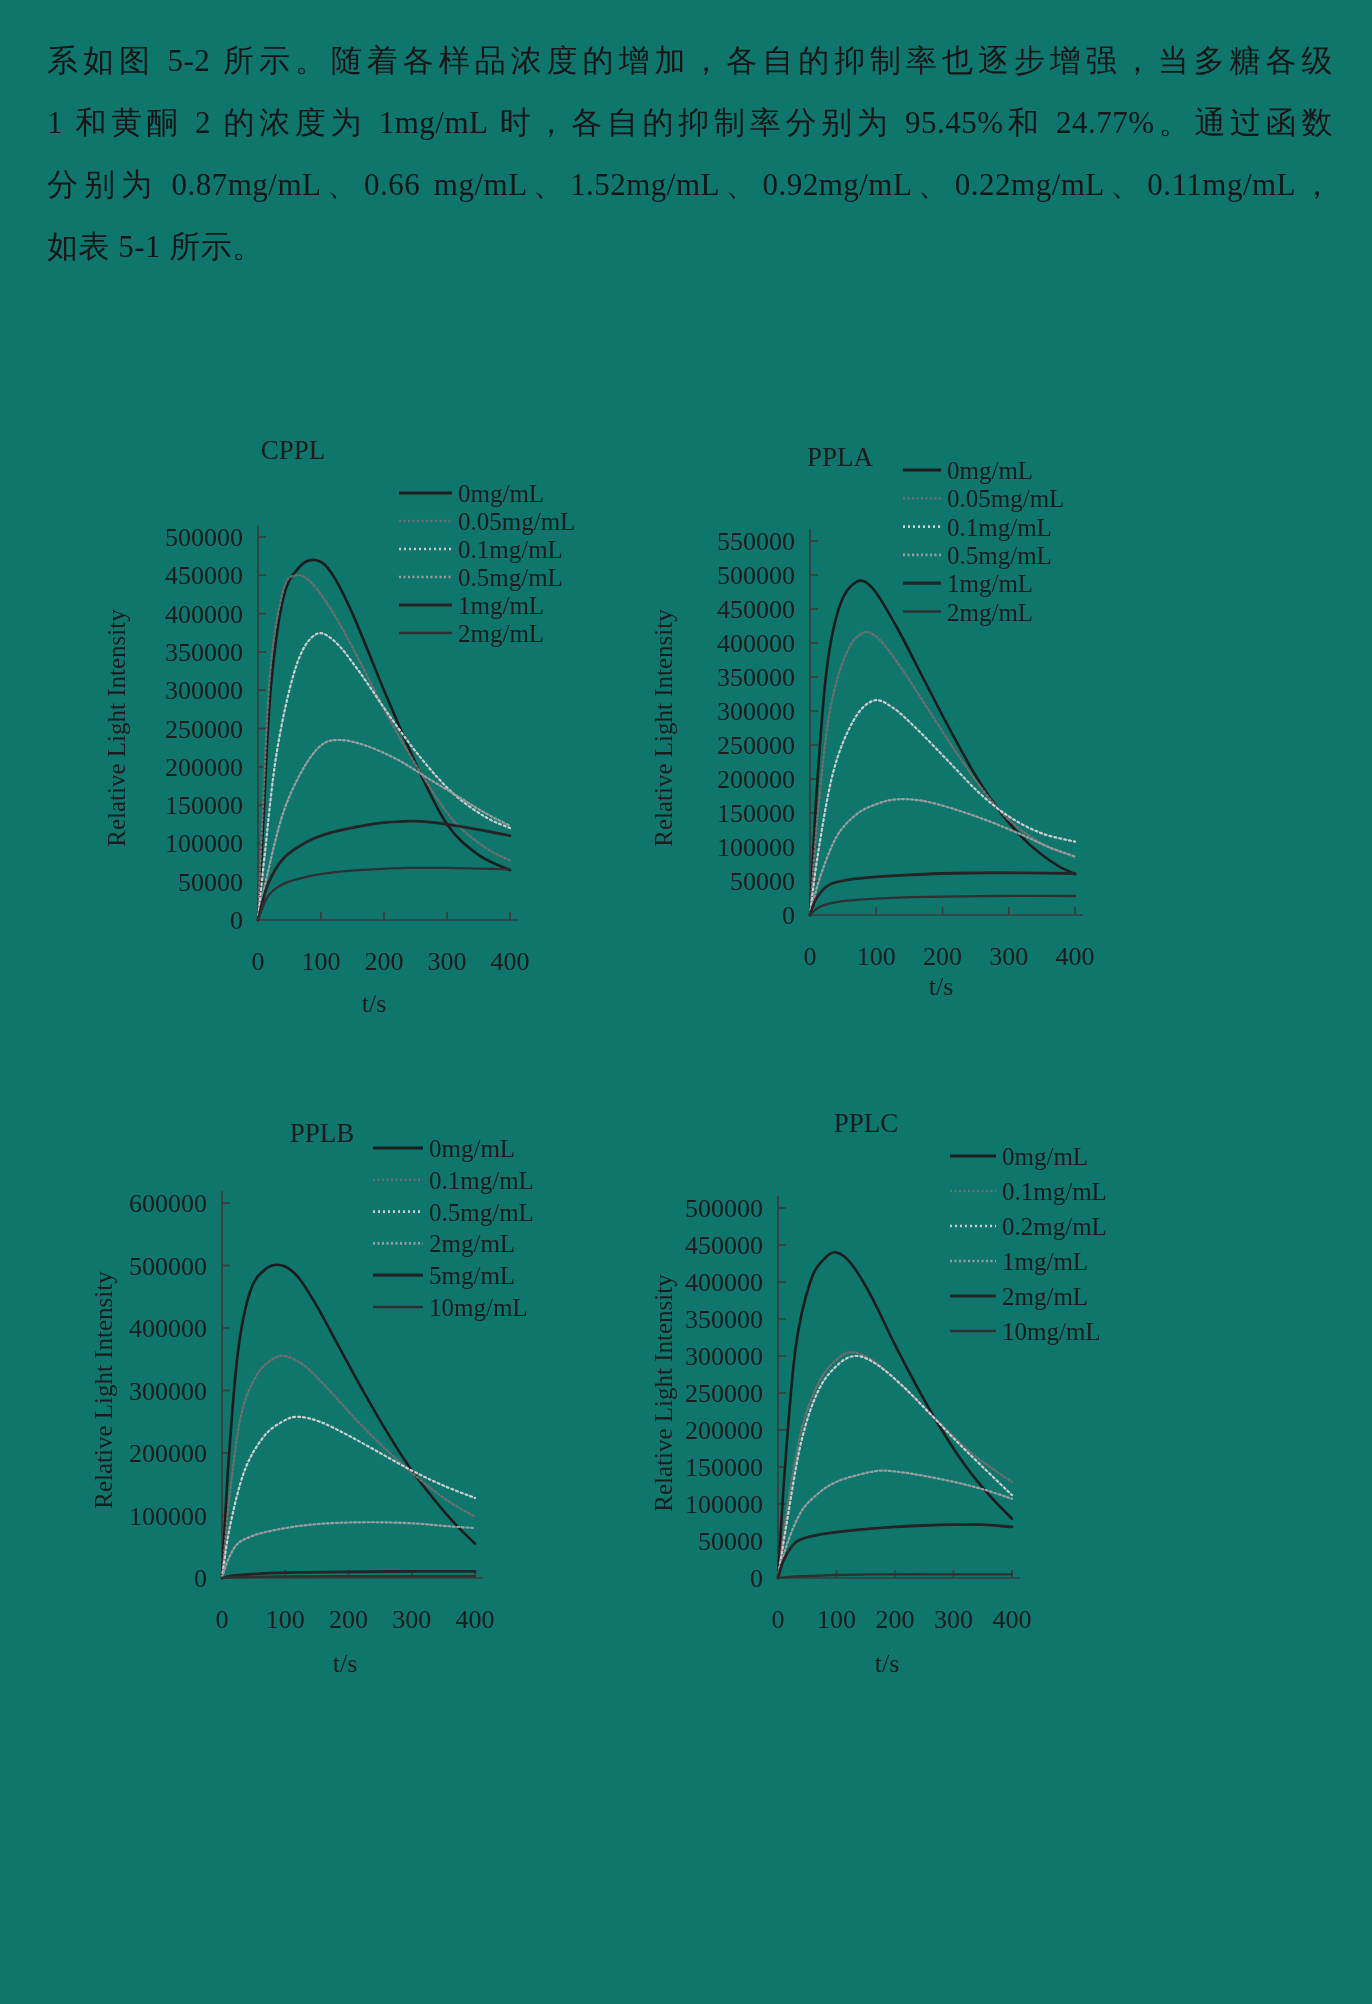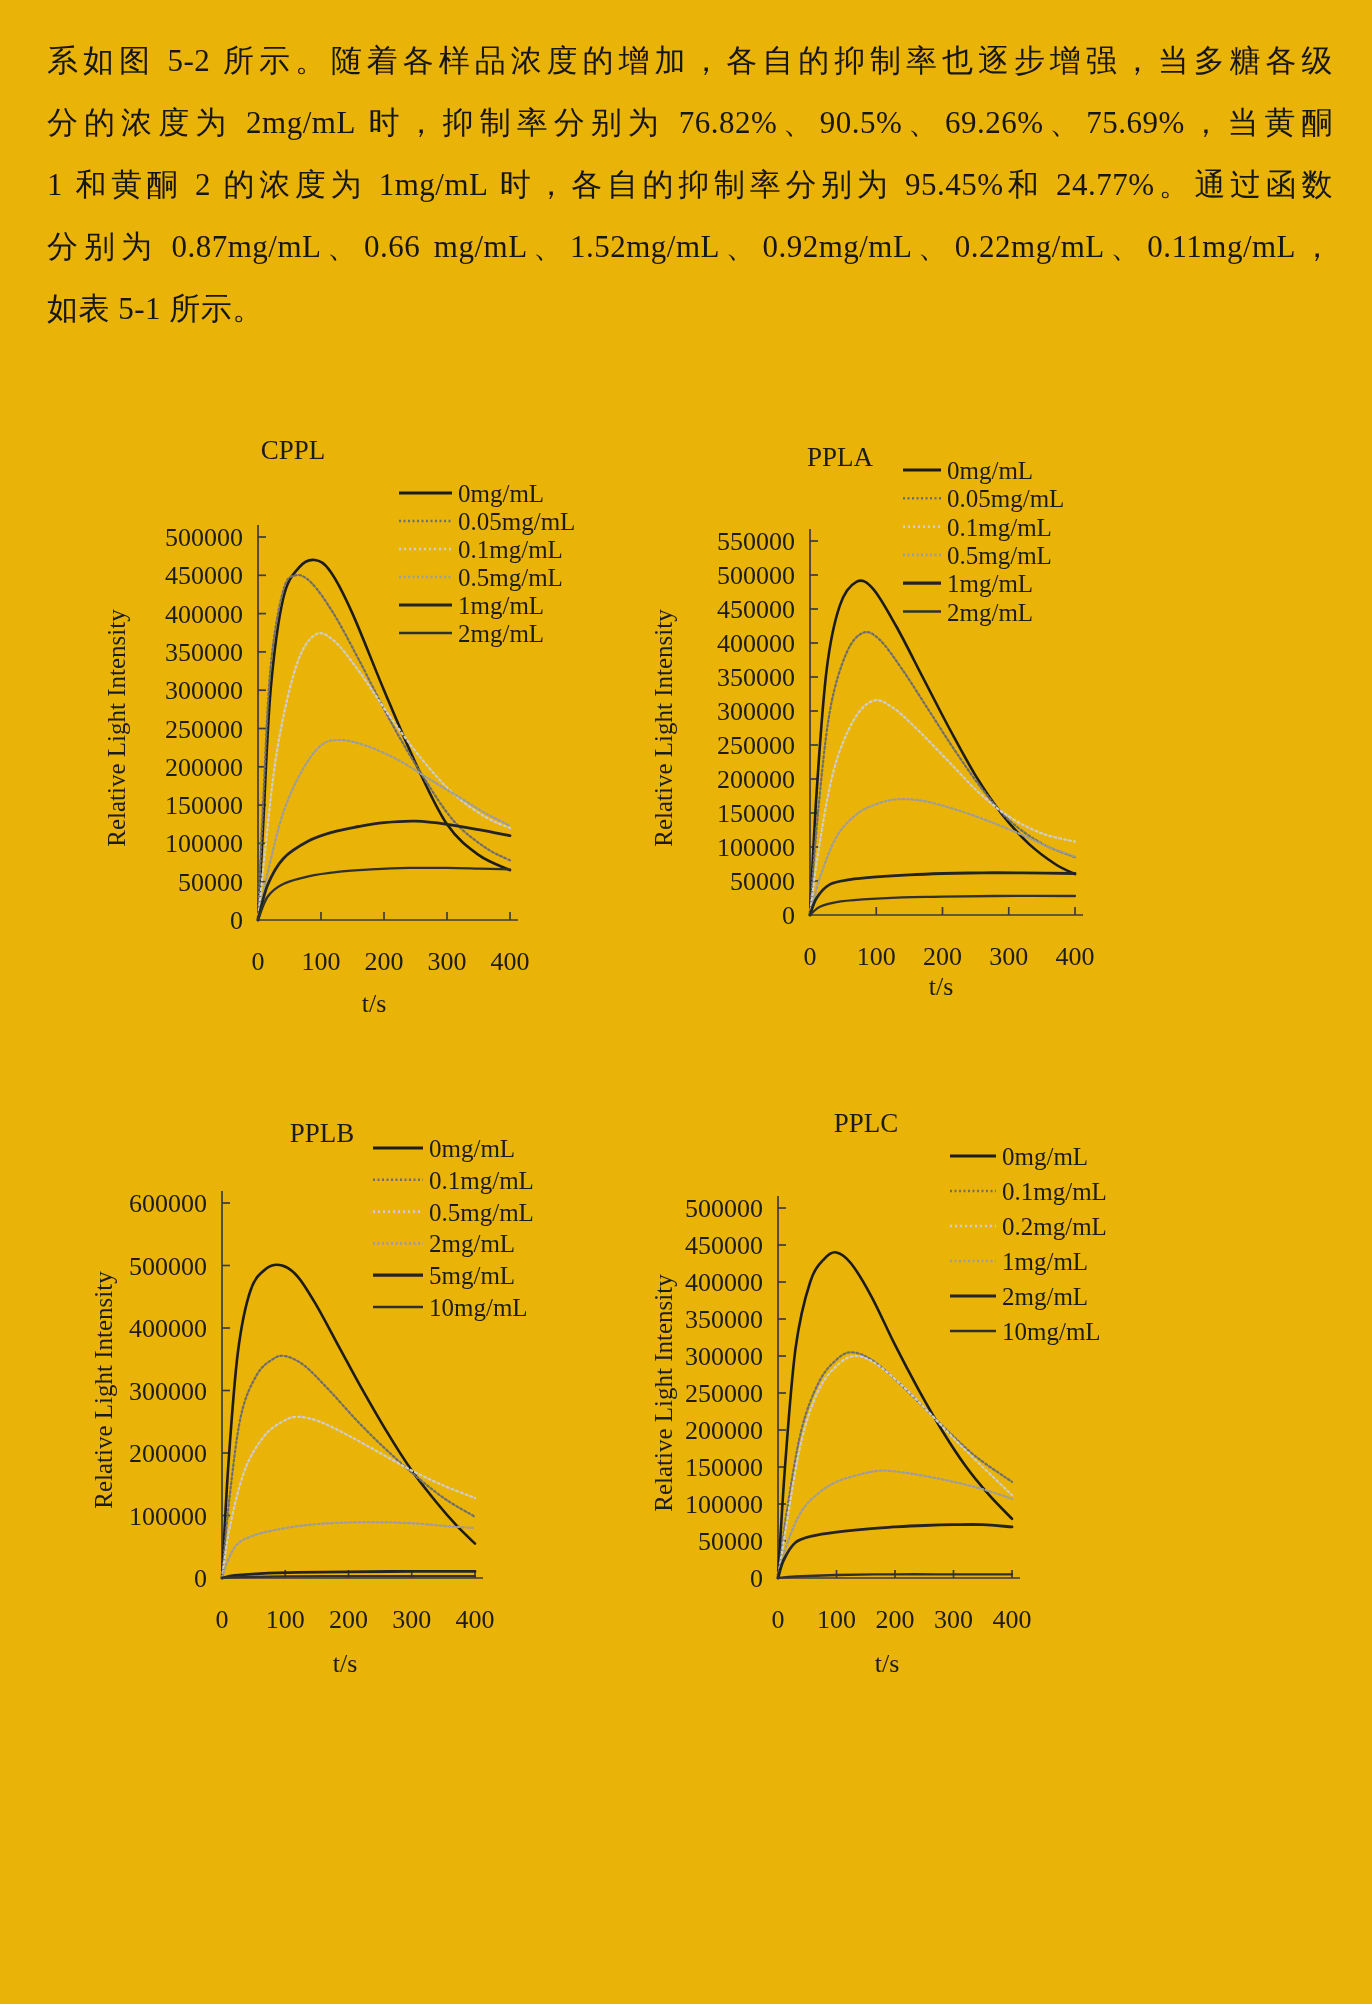--- a/index.html
+++ b/index.html
@@ -1,16 +1,16 @@
 <!DOCTYPE html>
 <html><head>
 <meta charset="utf-8">
 <style>
   html,body{margin:0;padding:0;background:#ffffff;}
-  .page{position:relative;width:1372px;height:2004px;background:#eab308;overflow:hidden;
+  .page{position:relative;width:1372px;height:2004px;background:#0f766e;overflow:hidden;
         font-family:"Liberation Serif","DejaVu Serif",serif;color:#161616;}
   .para{position:absolute;left:47px;top:30px;width:1286px;}
   .line{height:62px;line-height:62px;font-size:31px;letter-spacing:0.5px;white-space:nowrap;}
   .line.fit{text-align:justify;text-align-last:justify;text-justify:inter-character;white-space:normal;
             height:62px;overflow:hidden;}
   #figure{position:absolute;left:0;top:0;}
   #figure text{fill:#1c1c1c;font-family:"Liberation Serif","DejaVu Serif",serif;}
   #figure .axis{stroke:#3c3c3c;stroke-width:1.7;fill:none;}
   #figure .tick-label{font-size:26px;}
   #figure .title{font-size:27px;}
@@ -18,21 +18,20 @@
   #figure .xlabel{font-size:26px;}
   #figure .legend-label{font-size:25px;}
   #figure path.series{fill:none;stroke-linecap:round;stroke-linejoin:round;}
 </style>
 </head>
 <body>
 
 <div class="page">
   <div class="para">
     <div class="line fit">系如图 5-2 所示。随着各样品浓度的增加，各自的抑制率也逐步增强，当多糖各级</div>
-    <div class="line fit">分的浓度为 2mg/mL 时，抑制率分别为 76.82%、90.5%、69.26%、75.69%，当黄酮</div>
     <div class="line fit">1 和黄酮 2 的浓度为 1mg/mL 时，各自的抑制率分别为 95.45%和 24.77%。通过函数</div>
     <div class="line fit">分别为 0.87mg/mL、0.66 mg/mL、1.52mg/mL、0.92mg/mL、0.22mg/mL、0.11mg/mL，</div>
     <div class="line">如表 5-1 所示。</div>
   </div>
 
   <svg id="figure" width="1372" height="2004" viewBox="0 0 1372 2004">
       <g>
         <path d="M 258 525 L 258 920 L 518 920" class="axis"></path>
         <text x="243" y="929" text-anchor="end" class="tick-label">0</text>
         <line x1="258" y1="881.7" x2="266" y2="881.7" class="axis"></line>

